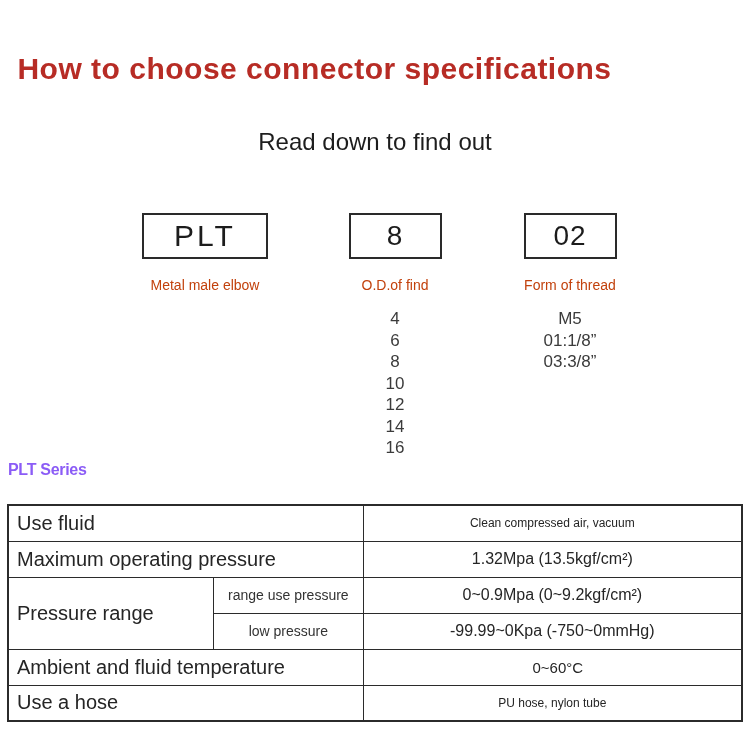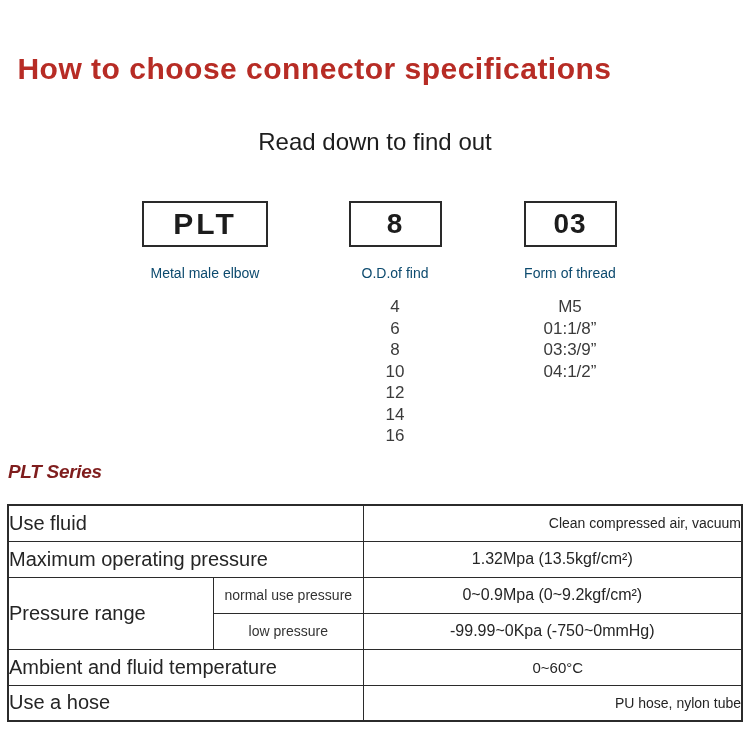--- a/index.html
+++ b/index.html
@@ -23,53 +23,53 @@
     position: absolute; top: 102px; left: 0; width: 750px;
     text-align: center;
     font-size: 24px; font-weight: normal; color: #1d1d1d; margin-top: 26px;
   }
 
   .sel-col { position: absolute; top: 201px; width: 200px; text-align: center; }
   .sel-col-1 { left: 105px; }
   .sel-col-2 { left: 295px; }
   .sel-col-3 { left: 470px; }
   .code-box {
-    margin: 0 auto; height: 46px;
+    margin: 12px auto; height: 46px;
     border: 2px solid #2a2a2a; background: #ffffff;
     display: flex; align-items: center; justify-content: center;
-    font-weight: bold; color: #1c1c1c;
+    font-weight: normal; color: #1c1c1c;
   }
   .code-box.wide  { width: 126px; font-size: 30px; letter-spacing: 3px; }
   .code-box.small { width: 93px;  font-size: 28px; letter-spacing: 1px; }
-  .code-label { margin-top: 18px; font-size: 14px; color: #0c4a6e; line-height: 16px; }
+  .code-label { margin-top: 18px; font-size: 14px; color: #c2410c; line-height: 16px; }
   .opt-list { margin-top: 15px; }
   .opt-item { font-size: 17px; line-height: 21.5px; color: #3b3b3b; }
 
   .series-title {
     position: absolute; top: 461px; left: 8px;
-    font-size: 19px; font-weight: bold; letter-spacing: -0.3px; color: #7f1d1d; font-style: italic;
+    font-size: 16px; font-weight: bold; letter-spacing: -0.3px; color: #8b5cf6;
   }
 
   table.spec {
     position: absolute; top: 504px; left: 7px;
     width: 736px;
     border-collapse: collapse;
     border: 2px solid #2b2b2b;
   }
   table.spec td {
     border: 1px solid #2b2b2b;
     height: 36px;
     background: #ffffff;
     vertical-align: middle;
   }
   td.beige { background: #f3ecde; }
-  td.rowlabel { text-align: left; padding-left: 0; font-size: 20px; color: #252525; }
+  td.rowlabel { text-align: left; padding-left: 8px; font-size: 20px; color: #252525; }
   td.sublabel { text-align: center; font-size: 14px; color: #333333; }
   td.value    { text-align: center; color: #252525; }
-  td.v-lg { font-size: 14px; text-align: right; }
+  td.v-lg { font-size: 12px; }
   td.v-md { font-size: 16px; }
   td.v-sm { font-size: 15px; padding-left: 11px; }
 </style>
 </head>
 <body>
 
 <div class="page">
 
   <div class="title">How to choose connector specifications</div>
   <div class="subtitle">Read down to find out</div>
@@ -87,27 +87,26 @@
       <div class="opt-item">6</div>
       <div class="opt-item">8</div>
       <div class="opt-item">10</div>
       <div class="opt-item">12</div>
       <div class="opt-item">14</div>
       <div class="opt-item">16</div>
     </div>
   </div>
 
   <div class="sel-col sel-col-3">
-    <div class="code-box small">03</div>
+    <div class="code-box small">02</div>
     <div class="code-label">Form of thread</div>
     <div class="opt-list">
       <div class="opt-item">M5</div>
       <div class="opt-item">01:1/8”</div>
-      <div class="opt-item">03:3/9”</div>
-      <div class="opt-item">04:1/2”</div>
+      <div class="opt-item">03:3/8”</div>
     </div>
   </div>
 
   <div class="series-title">PLT Series</div>
 
   <table class="spec">
     <colgroup>
         <col style="width:206px">
         <col style="width:150px">
         <col style="width:380px">
@@ -116,21 +115,21 @@
         <tr>
       <td class="rowlabel beige" colspan="2">Use fluid</td>
       <td class="value v-lg beige">Clean compressed air, vacuum</td>
     </tr>
     <tr>
       <td class="rowlabel" colspan="2">Maximum operating pressure</td>
       <td class="value v-md">1.32Mpa (13.5kgf/cm²)</td>
     </tr>
     <tr>
       <td class="rowlabel" rowspan="2">Pressure range</td>
-      <td class="sublabel beige">normal use pressure</td>
+      <td class="sublabel beige">range use pressure</td>
       <td class="value v-md beige">0~0.9Mpa (0~9.2kgf/cm²)</td>
     </tr>
     <tr>
       <td class="sublabel">low pressure</td>
       <td class="value v-md">-99.99~0Kpa (-750~0mmHg)</td>
     </tr>
     <tr>
       <td class="rowlabel beige" colspan="2">Ambient and fluid temperature</td>
       <td class="value v-sm beige">0~60°C</td>
     </tr>

